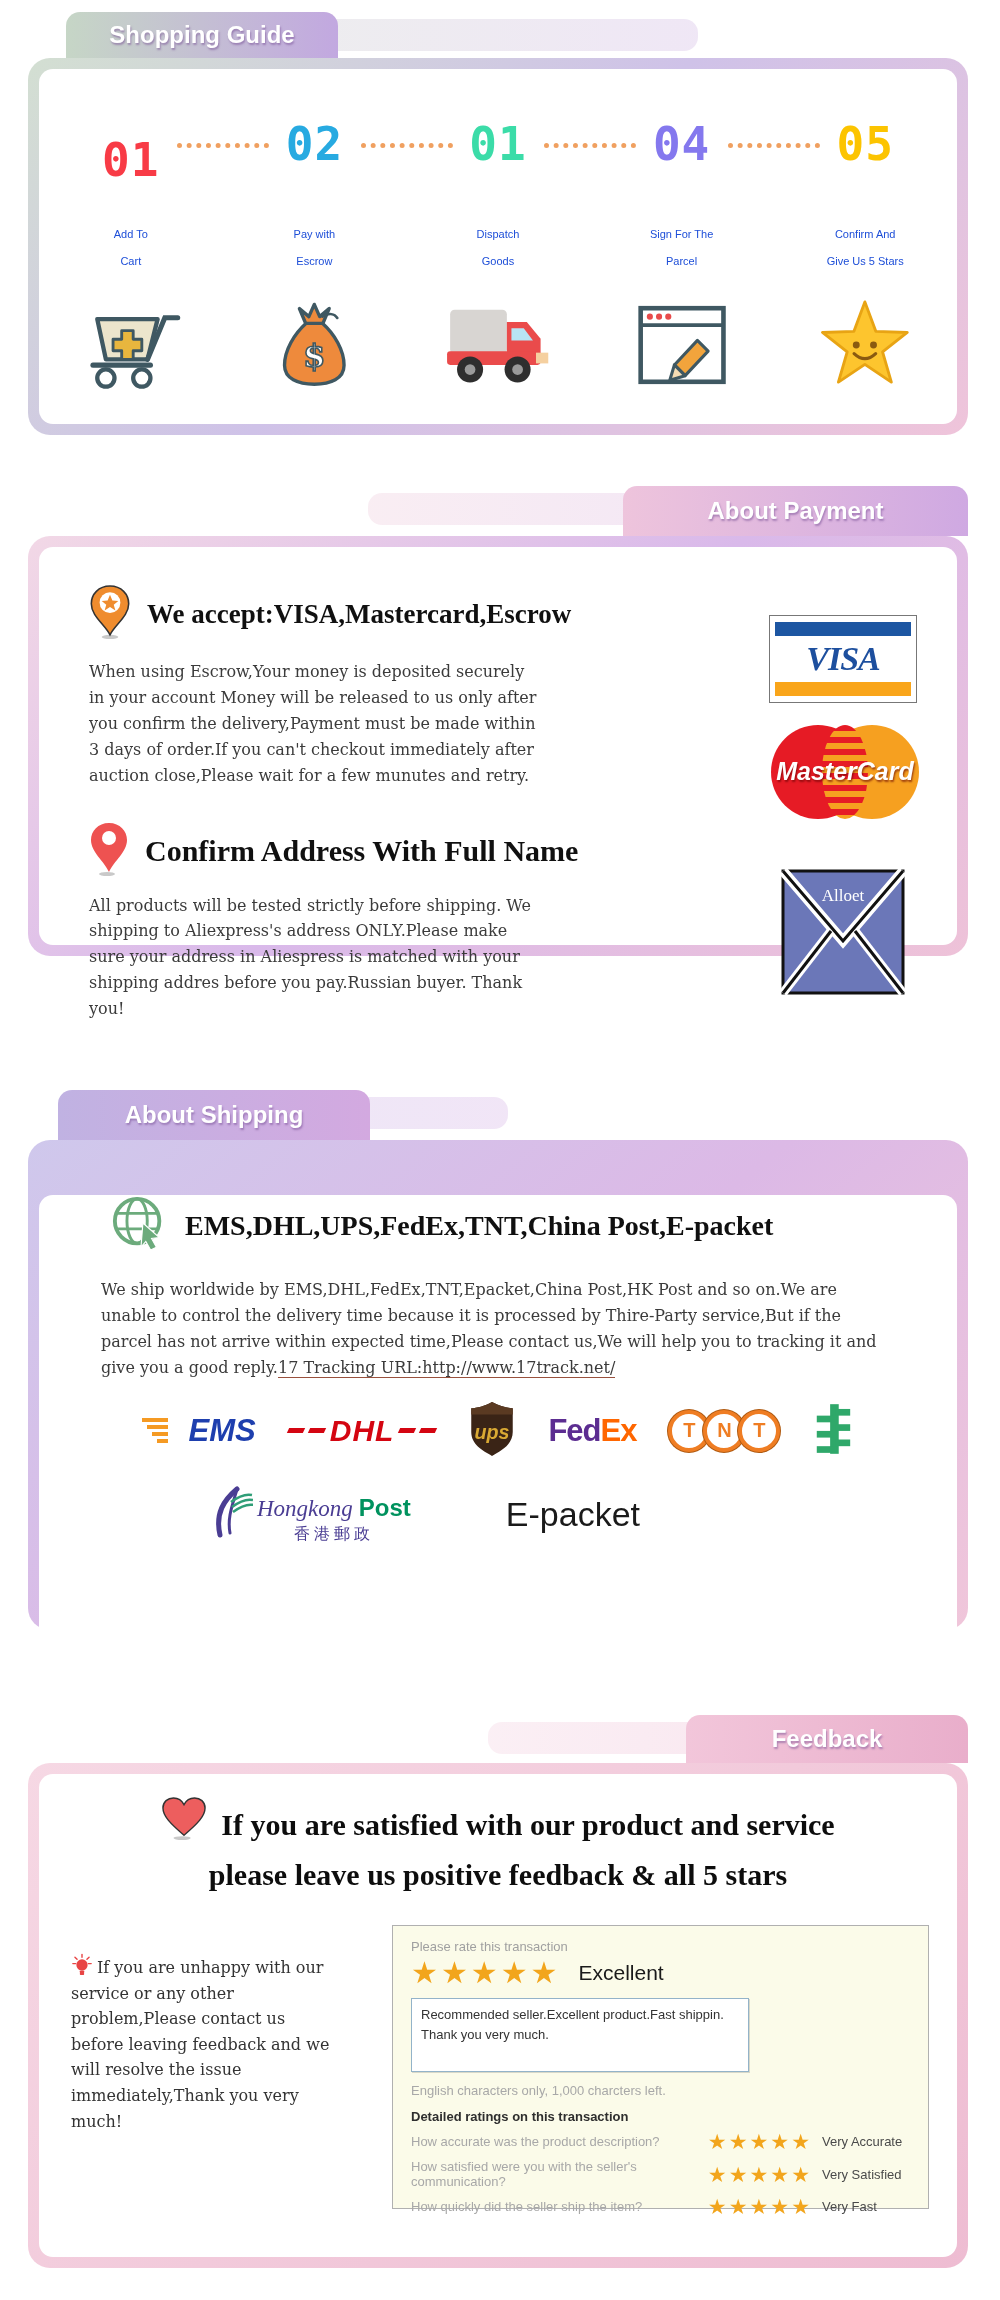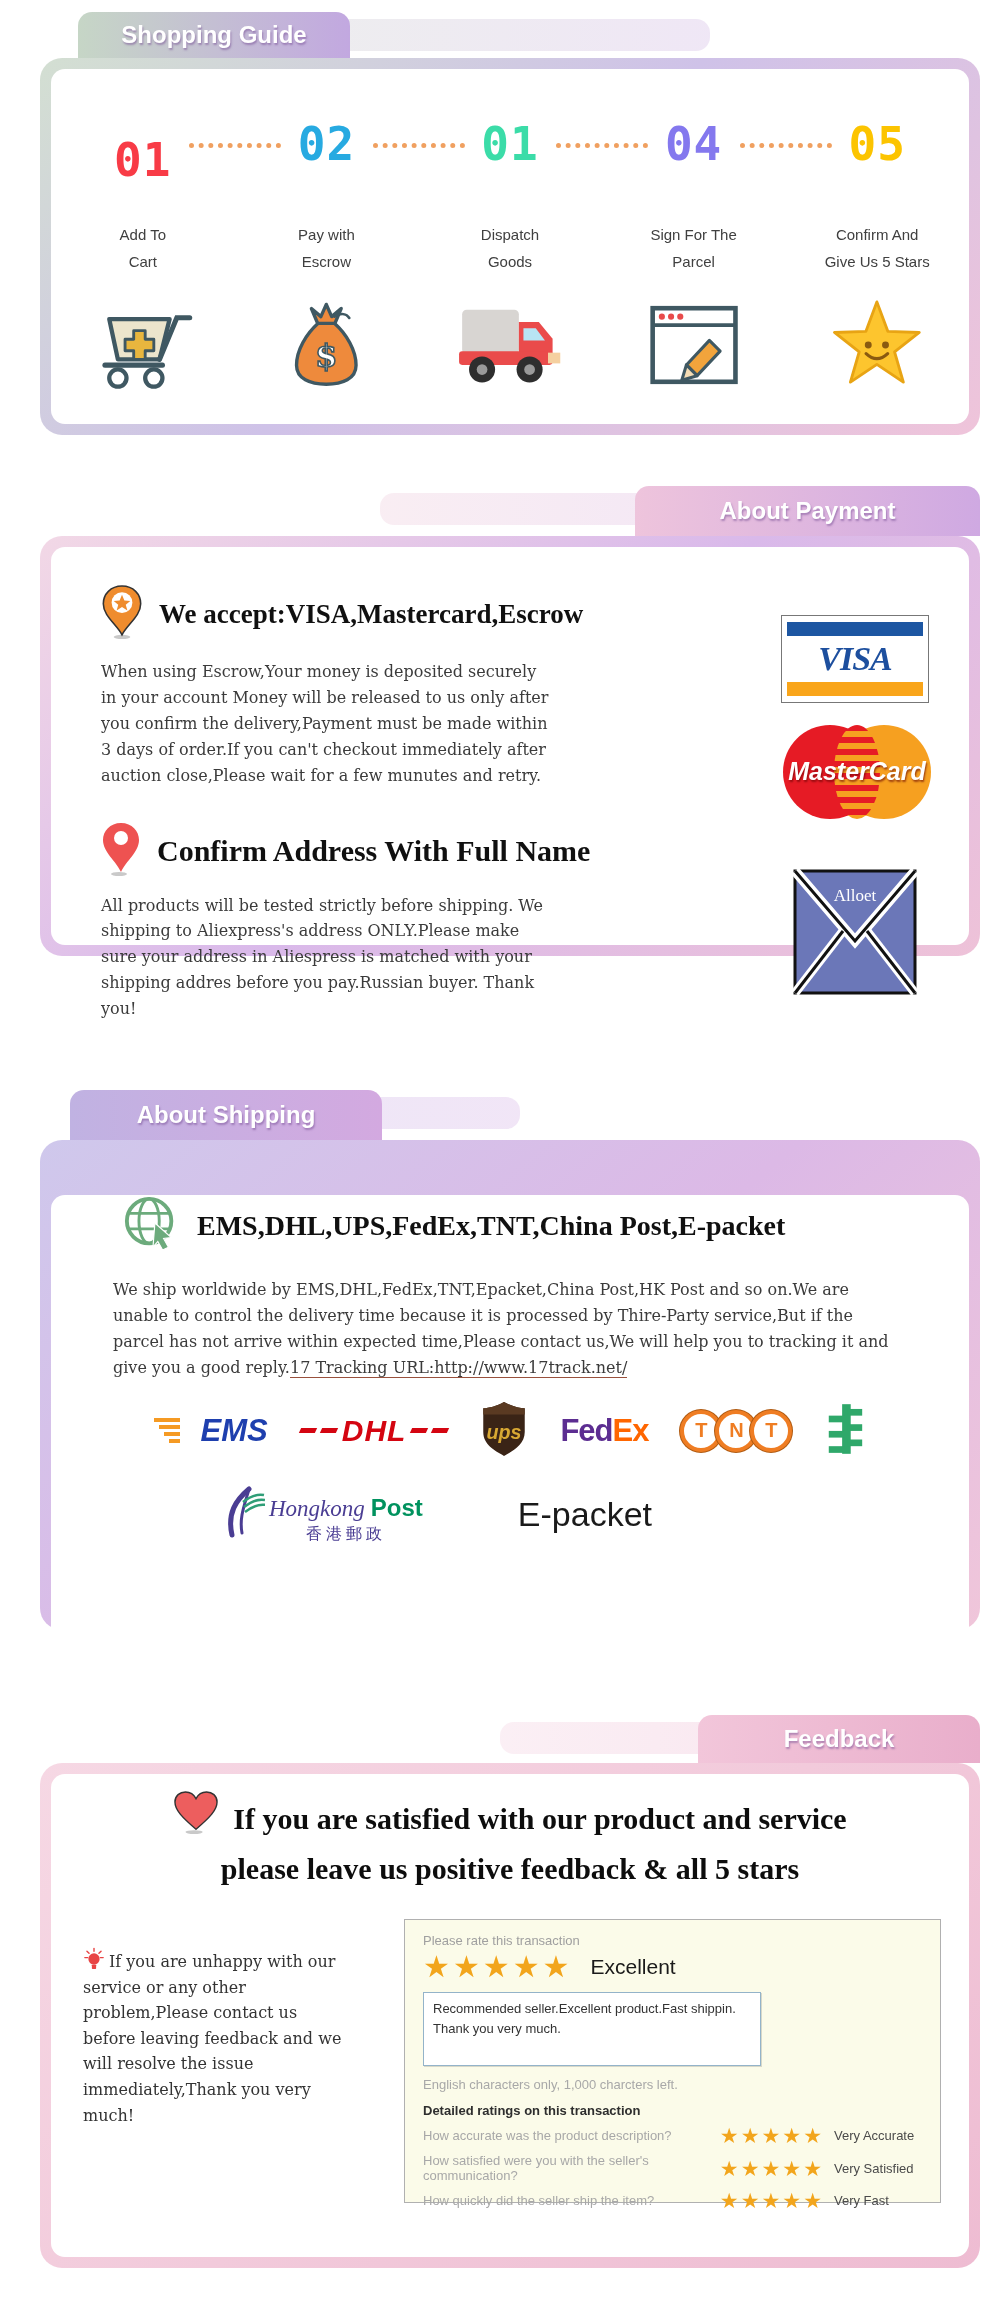--- a/index.html
+++ b/index.html
@@ -1,19 +1,19 @@
 <!DOCTYPE html>
 <html><head>
 <meta charset="utf-8">
 <style>
   * { margin:0; padding:0; box-sizing:border-box; }
   body { width:1000px; height:2300px; background:#fff; position:relative;
          font-family:"Liberation Sans", sans-serif; overflow:hidden; }
 
-  .section { position:absolute; left:40px; width:940px; }
+  .section { position:absolute; left:28px; width:940px; }
 
   
   .tab { position:relative; height:46px; border-radius:14px 14px 0 0;
          display:flex; align-items:center; justify-content:center;
          color:#fff; font-size:24px; font-weight:bold;
          text-shadow:1px 2px 2px rgba(120,80,150,.55); z-index:2; }
   .tab-ghost { position:absolute; height:32px; top:7px; border-radius:14px; opacity:.45; z-index:1; }
 
   
   .card { border-radius:22px; padding:11px; position:relative; z-index:2; }
@@ -26,21 +26,21 @@
   .s1 .card { height:377px; background:linear-gradient(140deg,#d3dfd2,#cfc2e8 48%,#efc4da); }
   .steps-grid { display:grid; grid-template-columns:repeat(5,1fr); text-align:center; }
   .num-row { padding-top:50px; position:relative; }
   .step-num { font-family:"DejaVu Sans Mono", monospace; font-weight:bold;
               font-size:46px; line-height:50px; letter-spacing:1px; }
   .c1{color:#f83b46;margin-top:16px;} .c2{color:#27aae1;} .c3{color:#3bdca8;} .c4{color:#8478ee;} .c5{color:#fcc400;}
   .dots { position:absolute; top:74px; width:92px; height:5px;
           border-bottom:5px dotted #f0a060; }
   .d1{left:138px;} .d2{left:322px;} .d3{left:505px;} .d4{left:689px;}
   .labels-row { margin-top:36px; }
-  .step-label { font-size:15px; color:#404040; line-height:27px; }
+  .step-label { font-size:11px; color:#1d4ed8; line-height:27px; }
   .icons-row { margin-top:24px; }
   .icons-row svg { height:92px; }
 
   
   .s2 { top:486px; }
   .s2 .tab { width:345px; height:50px; margin-left:auto;
              background:linear-gradient(90deg,#eec4dc,#cfa9e2); }
   .s2 .tab-ghost { right:60px; width:540px; background:linear-gradient(90deg,#f2d8e4,#ddc2ec); }
   .s2 .card { height:420px; background:linear-gradient(140deg,#f2d8e6,#d9b9ea 50%,#eec2d8); }
   .s2 .card-inner { display:flex; padding:38px 36px 0 50px; }
@@ -106,21 +106,21 @@
   .hk-post { font-size:24px; font-weight:bold; color:#00925e; }
   .hk-cn { font-size:16px; color:#4a3d93; letter-spacing:4px; margin-top:2px; }
   .epacket { font-size:34px; color:#1a1a1a; }
 
   
   .s4 { top:1715px; }
   .s4 .tab { width:282px; height:48px; margin-left:auto;
              background:linear-gradient(90deg,#f2c6da,#e9aecb); }
   .s4 .tab-ghost { right:50px; width:430px; background:linear-gradient(90deg,#f6dce8,#f0c2d8); }
   .s4 .card { height:505px; background:linear-gradient(140deg,#f6d8e4,#eebcd2); }
-  .s4 .card-inner { padding:16px 28px 0 28px; }
+  .s4 .card-inner { padding:22px 28px 0 28px; }
   .fb-head { text-align:center; }
   .fb-line { display:flex; align-items:center; justify-content:center; gap:14px;
              font-family:"Liberation Serif", serif; font-weight:600; font-size:30px;
              color:#0d0d0d; line-height:1.5; }
   .fb-body { display:flex; margin-top:28px; }
   .fb-note { width:270px; margin-left:4px; margin-top:28px;
              font-family:"DejaVu Serif", serif; font-size:16px; line-height:1.6; color:#333; }
   .fb-note svg { vertical-align:-4px; margin-right:4px; }
   .fb-form { margin-left:auto; width:537px; height:284px; background:#fbfbe9;
              border:1px solid #b0b0b0; padding:13px 18px; }

